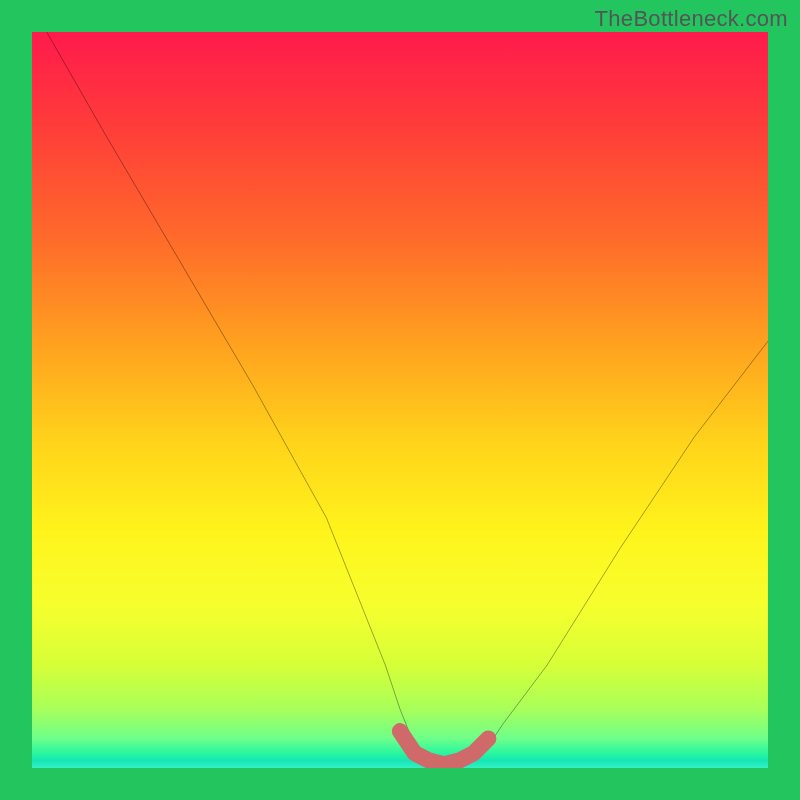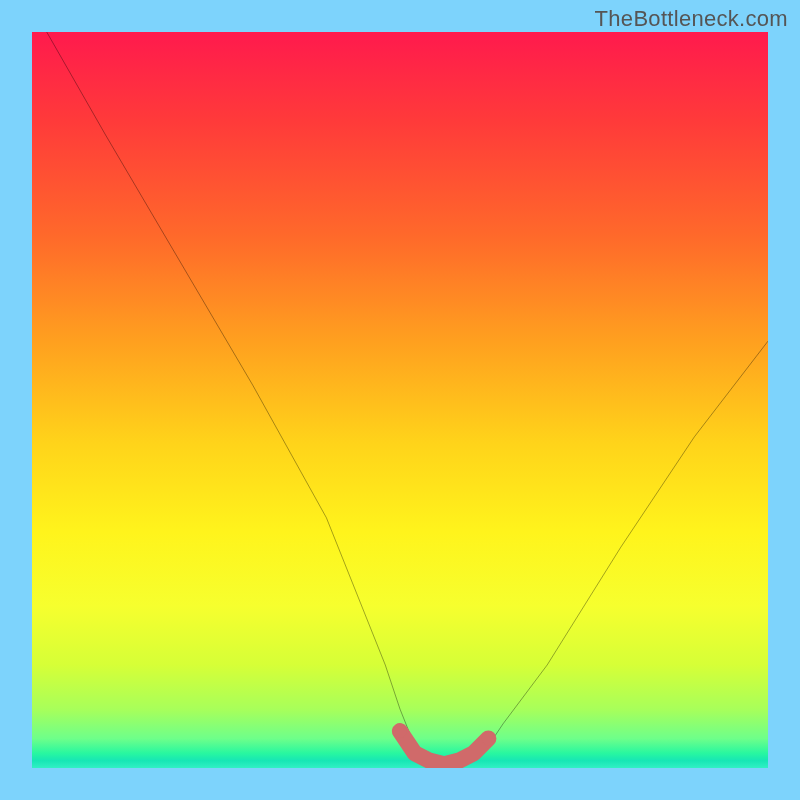--- a/index.html
+++ b/index.html
@@ -8,21 +8,21 @@
     width: 800px;
     height: 800px;
     overflow: hidden;
     background: #000;
     font-family: Arial, Helvetica, sans-serif;
   }
   .frame {
     position: relative;
     width: 800px;
     height: 800px;
-    background: #7dd3fc;
+    background: #22c55e;
   }
   .plot-area {
     position: absolute;
     left: 32px;
     top: 32px;
     width: 736px;
     height: 736px;
     background: linear-gradient(
       to bottom,
       #ff1a4d 0%,

